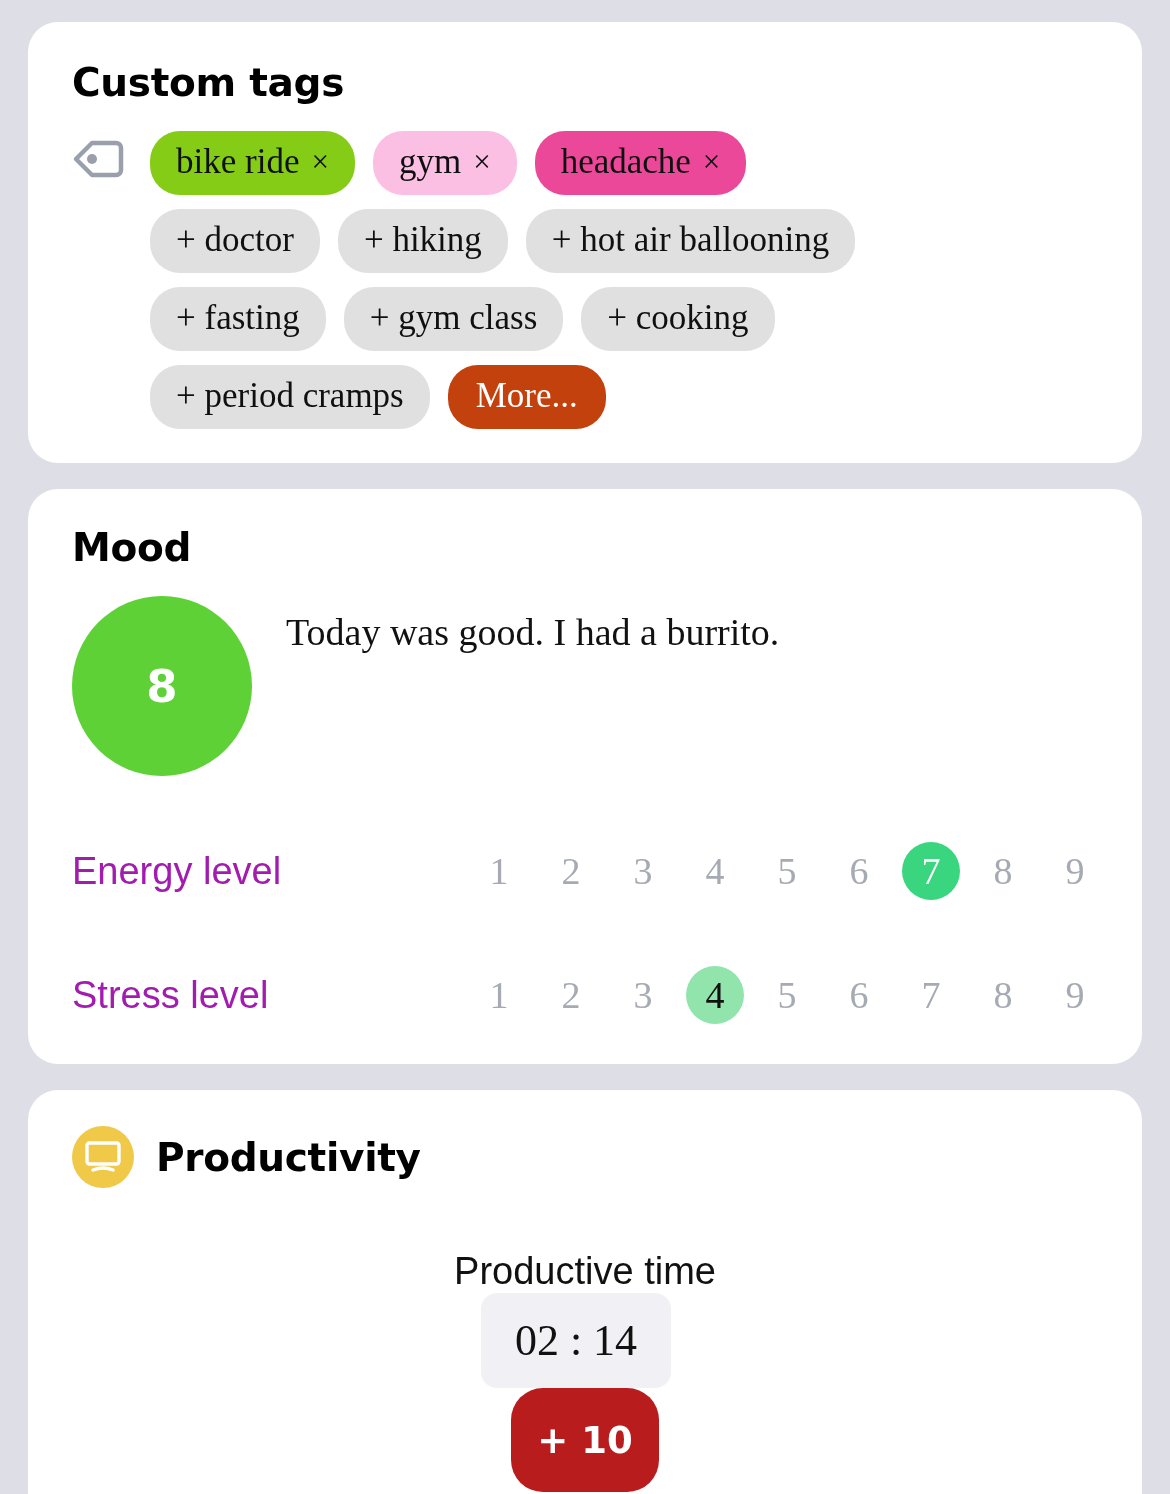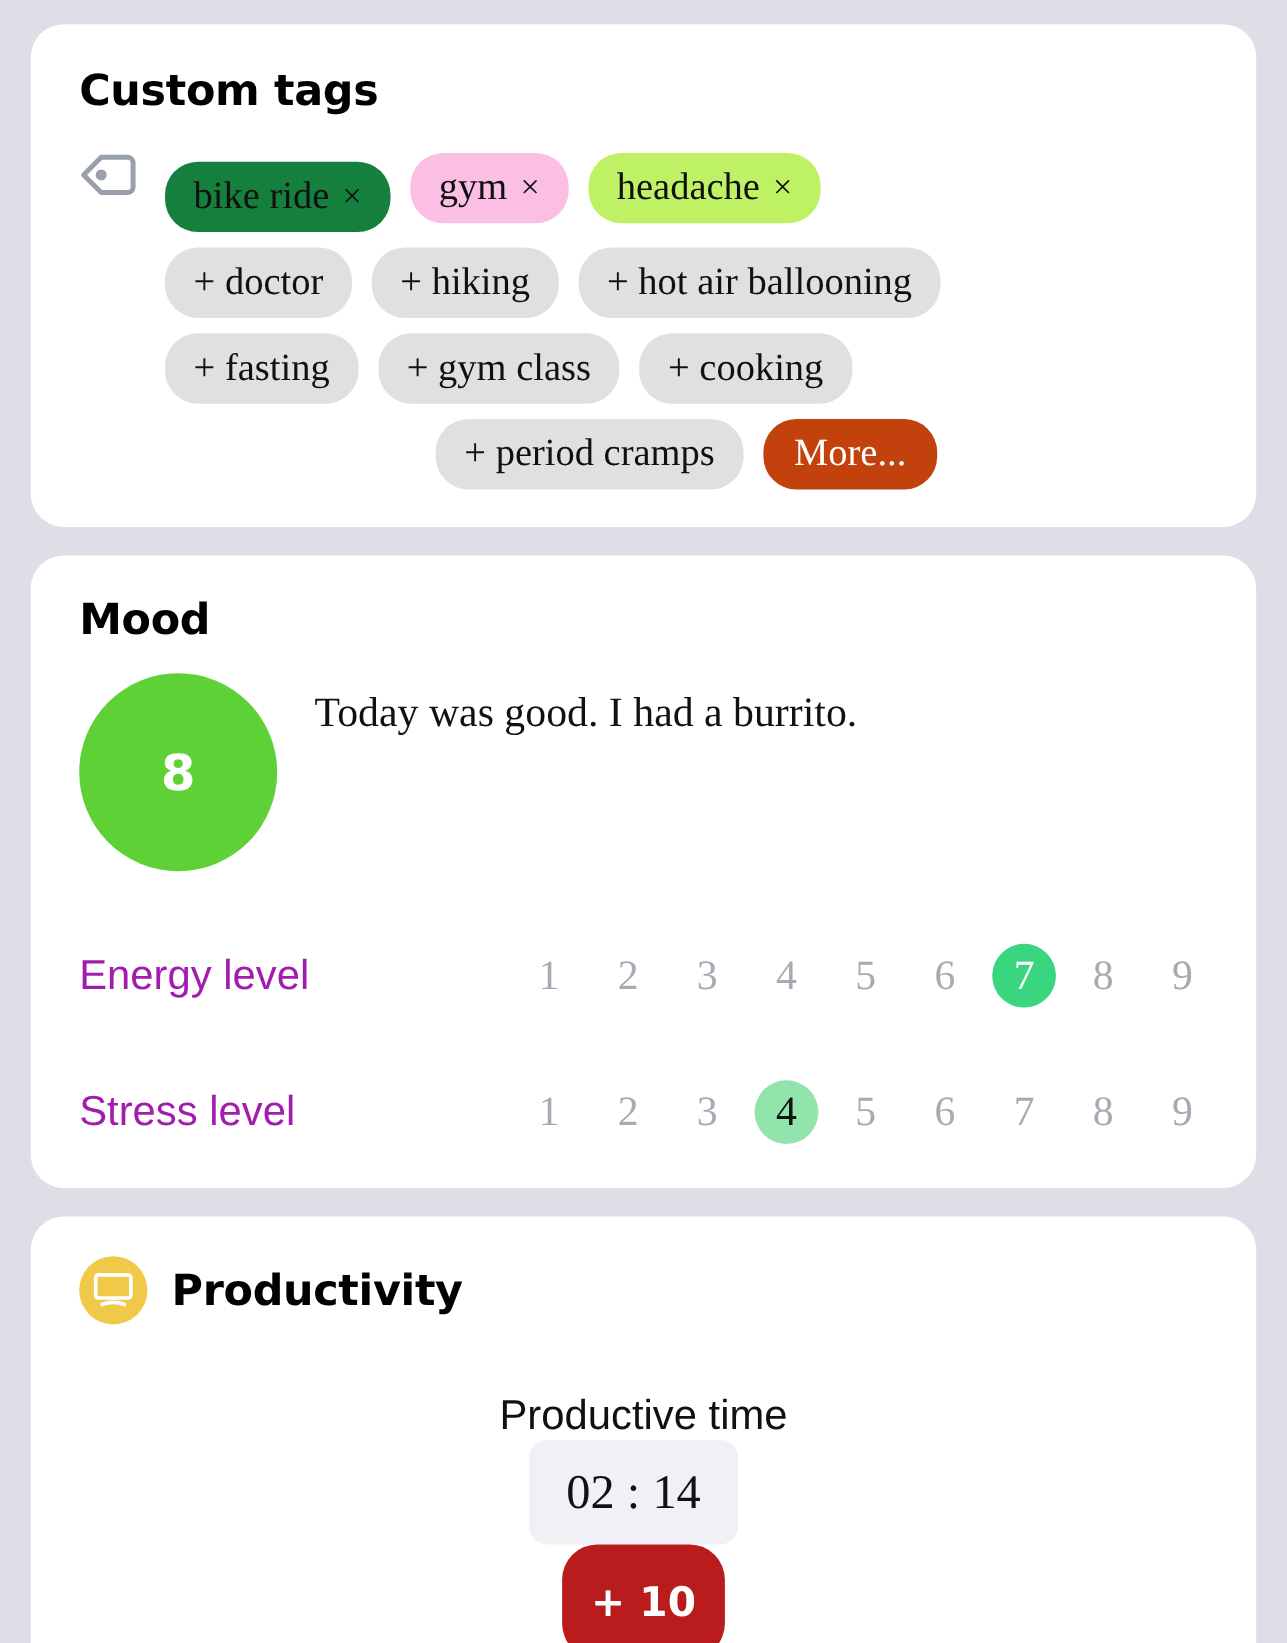--- a/index.html
+++ b/index.html
@@ -57,21 +57,21 @@
     align-items: center;
     justify-content: flex-start;
   }
   .tag-row {
     display: flex;
     flex-wrap: nowrap;
     align-items: center;
     gap: 18px;
     margin-bottom: 14px;
   }
-  .tag-row:last-child { margin-bottom: 0; justify-content: center; }
+  .tag-row:last-child { margin-bottom: 0; }
 
   .pill {
     font-family: "Liberation Serif", serif;
     font-size: 35px;
     line-height: 1;
     border-radius: 30px;
     padding: 13px 26px 16px 26px;
     white-space: nowrap;
     color: #101010;
     display: inline-flex;
@@ -242,29 +242,29 @@
 
     <div class="tag-rows">
       <span class="tag-icon">
         <svg width="52" height="40" viewBox="0 0 52 40" aria-hidden="true">
           <path d="M20 4 H44 a5 5 0 0 1 5 5 V31 a5 5 0 0 1 -5 5 H20 L4 20 Z" fill="none" stroke="#9aa0ab" stroke-width="4.5" stroke-linejoin="round"></path>
           <circle cx="20" cy="20" r="5" fill="#9aa0ab"></circle>
         </svg>
       </span>
 
       <div class="tag-row">
-        <span class="pill" style="background:#15803d;margin-top:16px;">
+        <span class="pill" style="background:#84cc16;">
           <span>bike ride</span>
           <span class="x">×</span>
         </span>
         <span class="pill" style="background:#fcbfe4;">
           <span>gym</span>
           <span class="x">×</span>
         </span>
-        <span class="pill" style="background:#bef264;">
+        <span class="pill" style="background:#ec4899;">
           <span>headache</span>
           <span class="x">×</span>
         </span>
       </div>
 
       <div class="tag-row">
         <span class="pill pill-suggest">+ doctor</span>
         <span class="pill pill-suggest">+ hiking</span>
         <span class="pill pill-suggest">+ hot air ballooning</span>
       </div>

